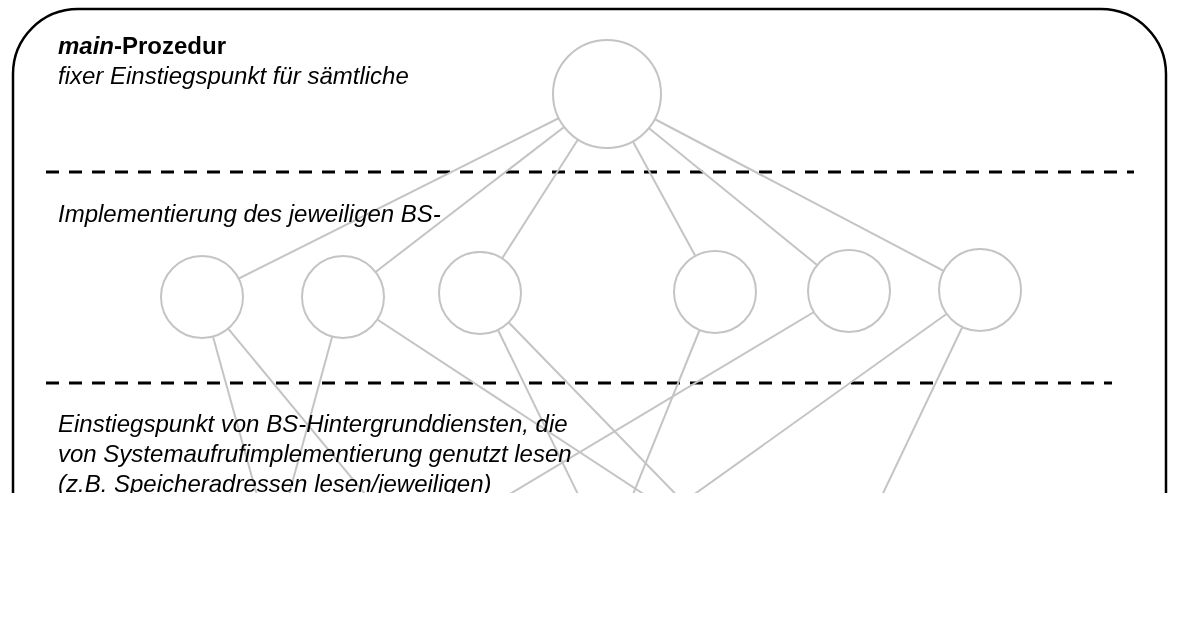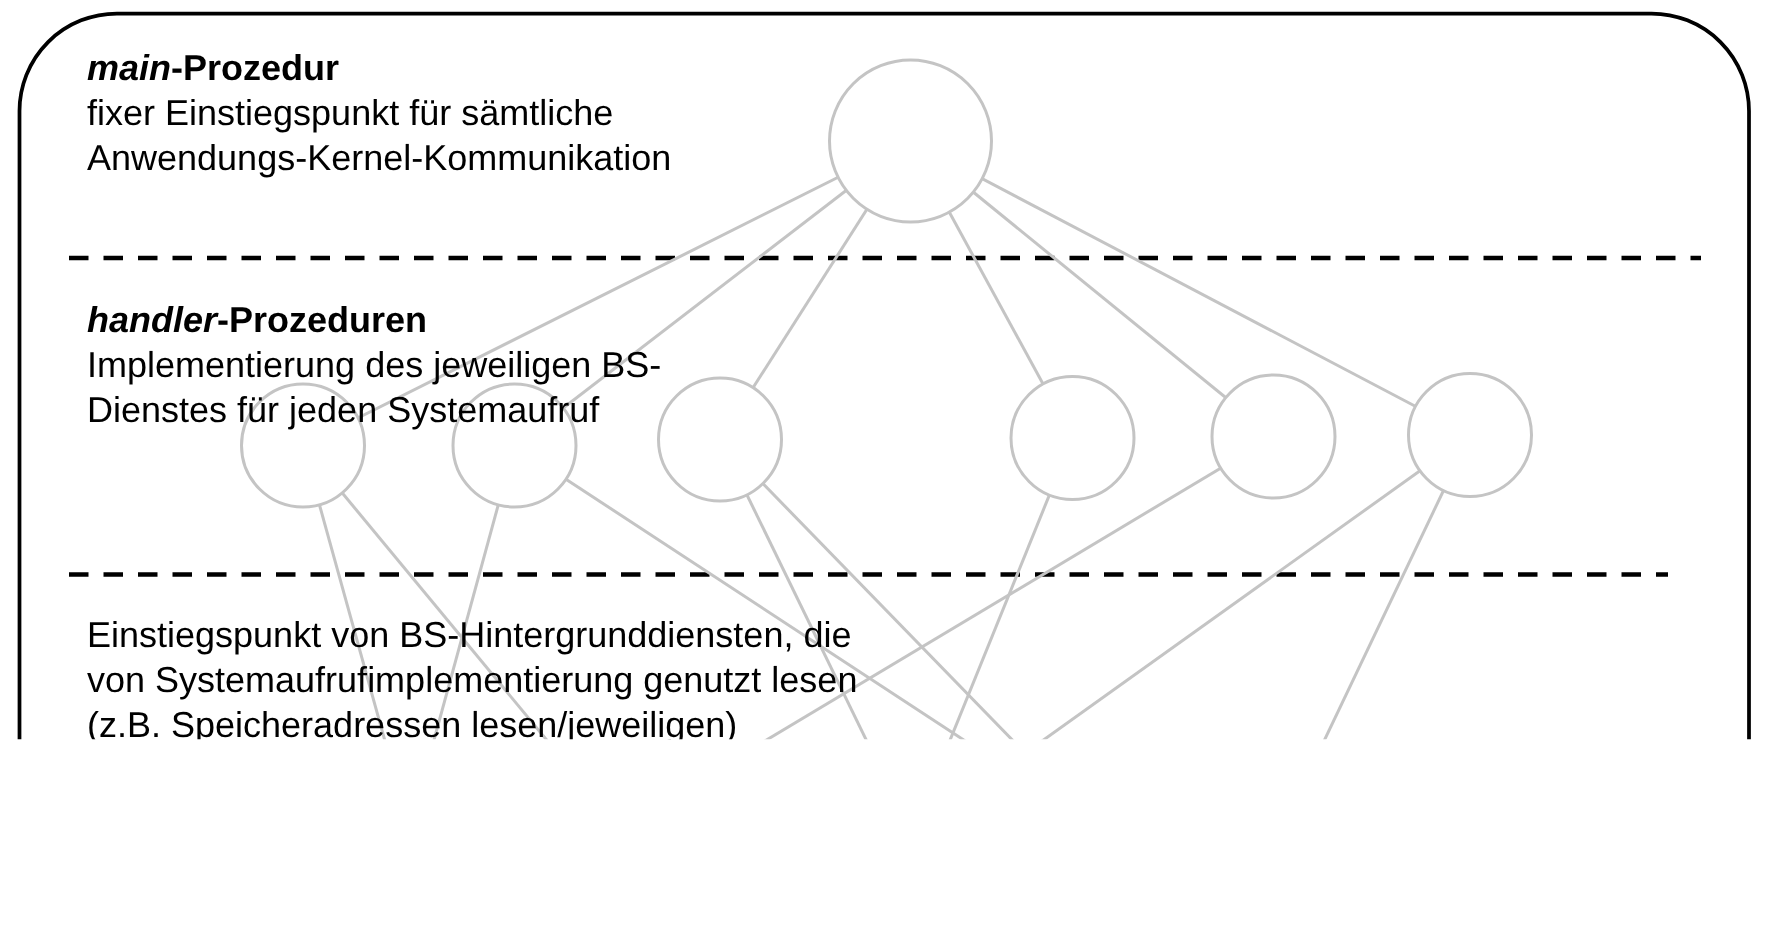--- a/index.html
+++ b/index.html
@@ -42,20 +42,21 @@
   }
   .section-label .title {
     font-weight: bold;
   }
   .section-label .title em {
     font-style: italic;
     font-weight: bold;
   }
   .section-label .desc {
     font-weight: normal;
+    font-style: italic;
   }
   #sec-main    { left: 58px; top: 31px; }
   #sec-handler { left: 58px; top: 199px; }
   #sec-utility { left: 58px; top: 409px; }
 </style>
 </head>
 <body>
 
 <div class="stage">
 
@@ -91,27 +92,24 @@
         <circle cx="608" cy="556" r="37" fill="#ffffff" stroke="#c4c4c4" stroke-width="2"></circle>
         <circle cx="732" cy="552" r="36" fill="#ffffff" stroke="#c4c4c4" stroke-width="2"></circle>
         <circle cx="855" cy="552" r="36" fill="#ffffff" stroke="#c4c4c4" stroke-width="2"></circle>
       </svg></div>
 
   <div class="label-layer">
 
     <div class="section-label" id="sec-main">
       <div class="title"><em>main</em><span>-Prozedur</span></div>
       <div class="desc">fixer Einstiegspunkt für sämtliche</div>
-      <div class="desc">Anwendungs-Kernel-Kommunikation</div>
     </div>
 
     <div class="section-label" id="sec-handler">
-      <div class="title"><em>handler</em><span>-Prozeduren</span></div>
       <div class="desc">Implementierung des jeweiligen BS-</div>
-      <div class="desc">Dienstes für jeden Systemaufruf</div>
     </div>
 
     <div class="section-label" id="sec-utility">
       <div class="desc">Einstiegspunkt von BS-Hintergrunddiensten, die</div>
       <div class="desc">von Systemaufrufimplementierung genutzt lesen</div>
       <div class="desc">(z.B. Speicheradressen lesen/jeweiligen)</div>
     </div>
 
   </div>
 </div>

